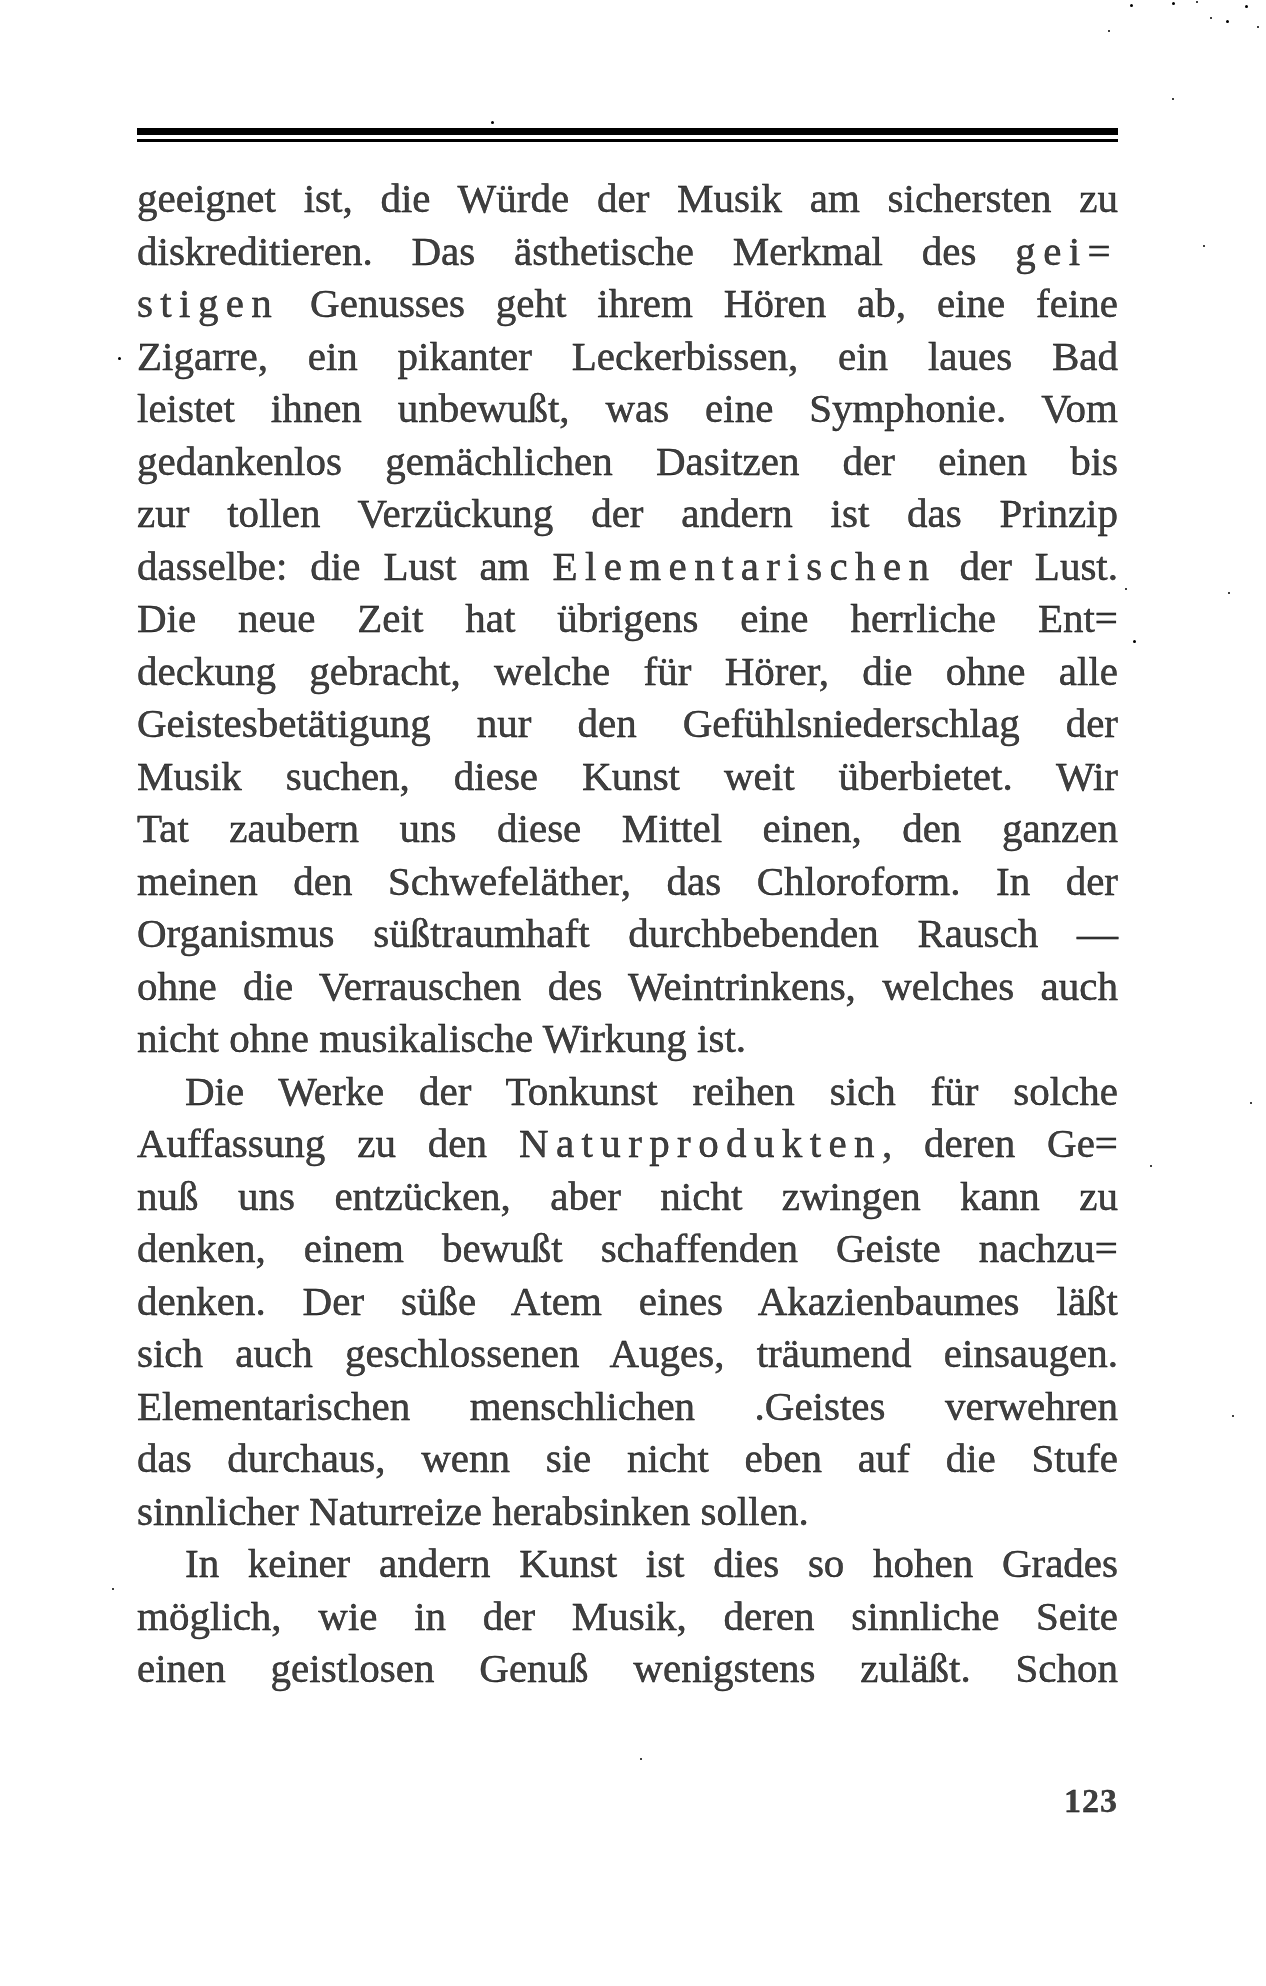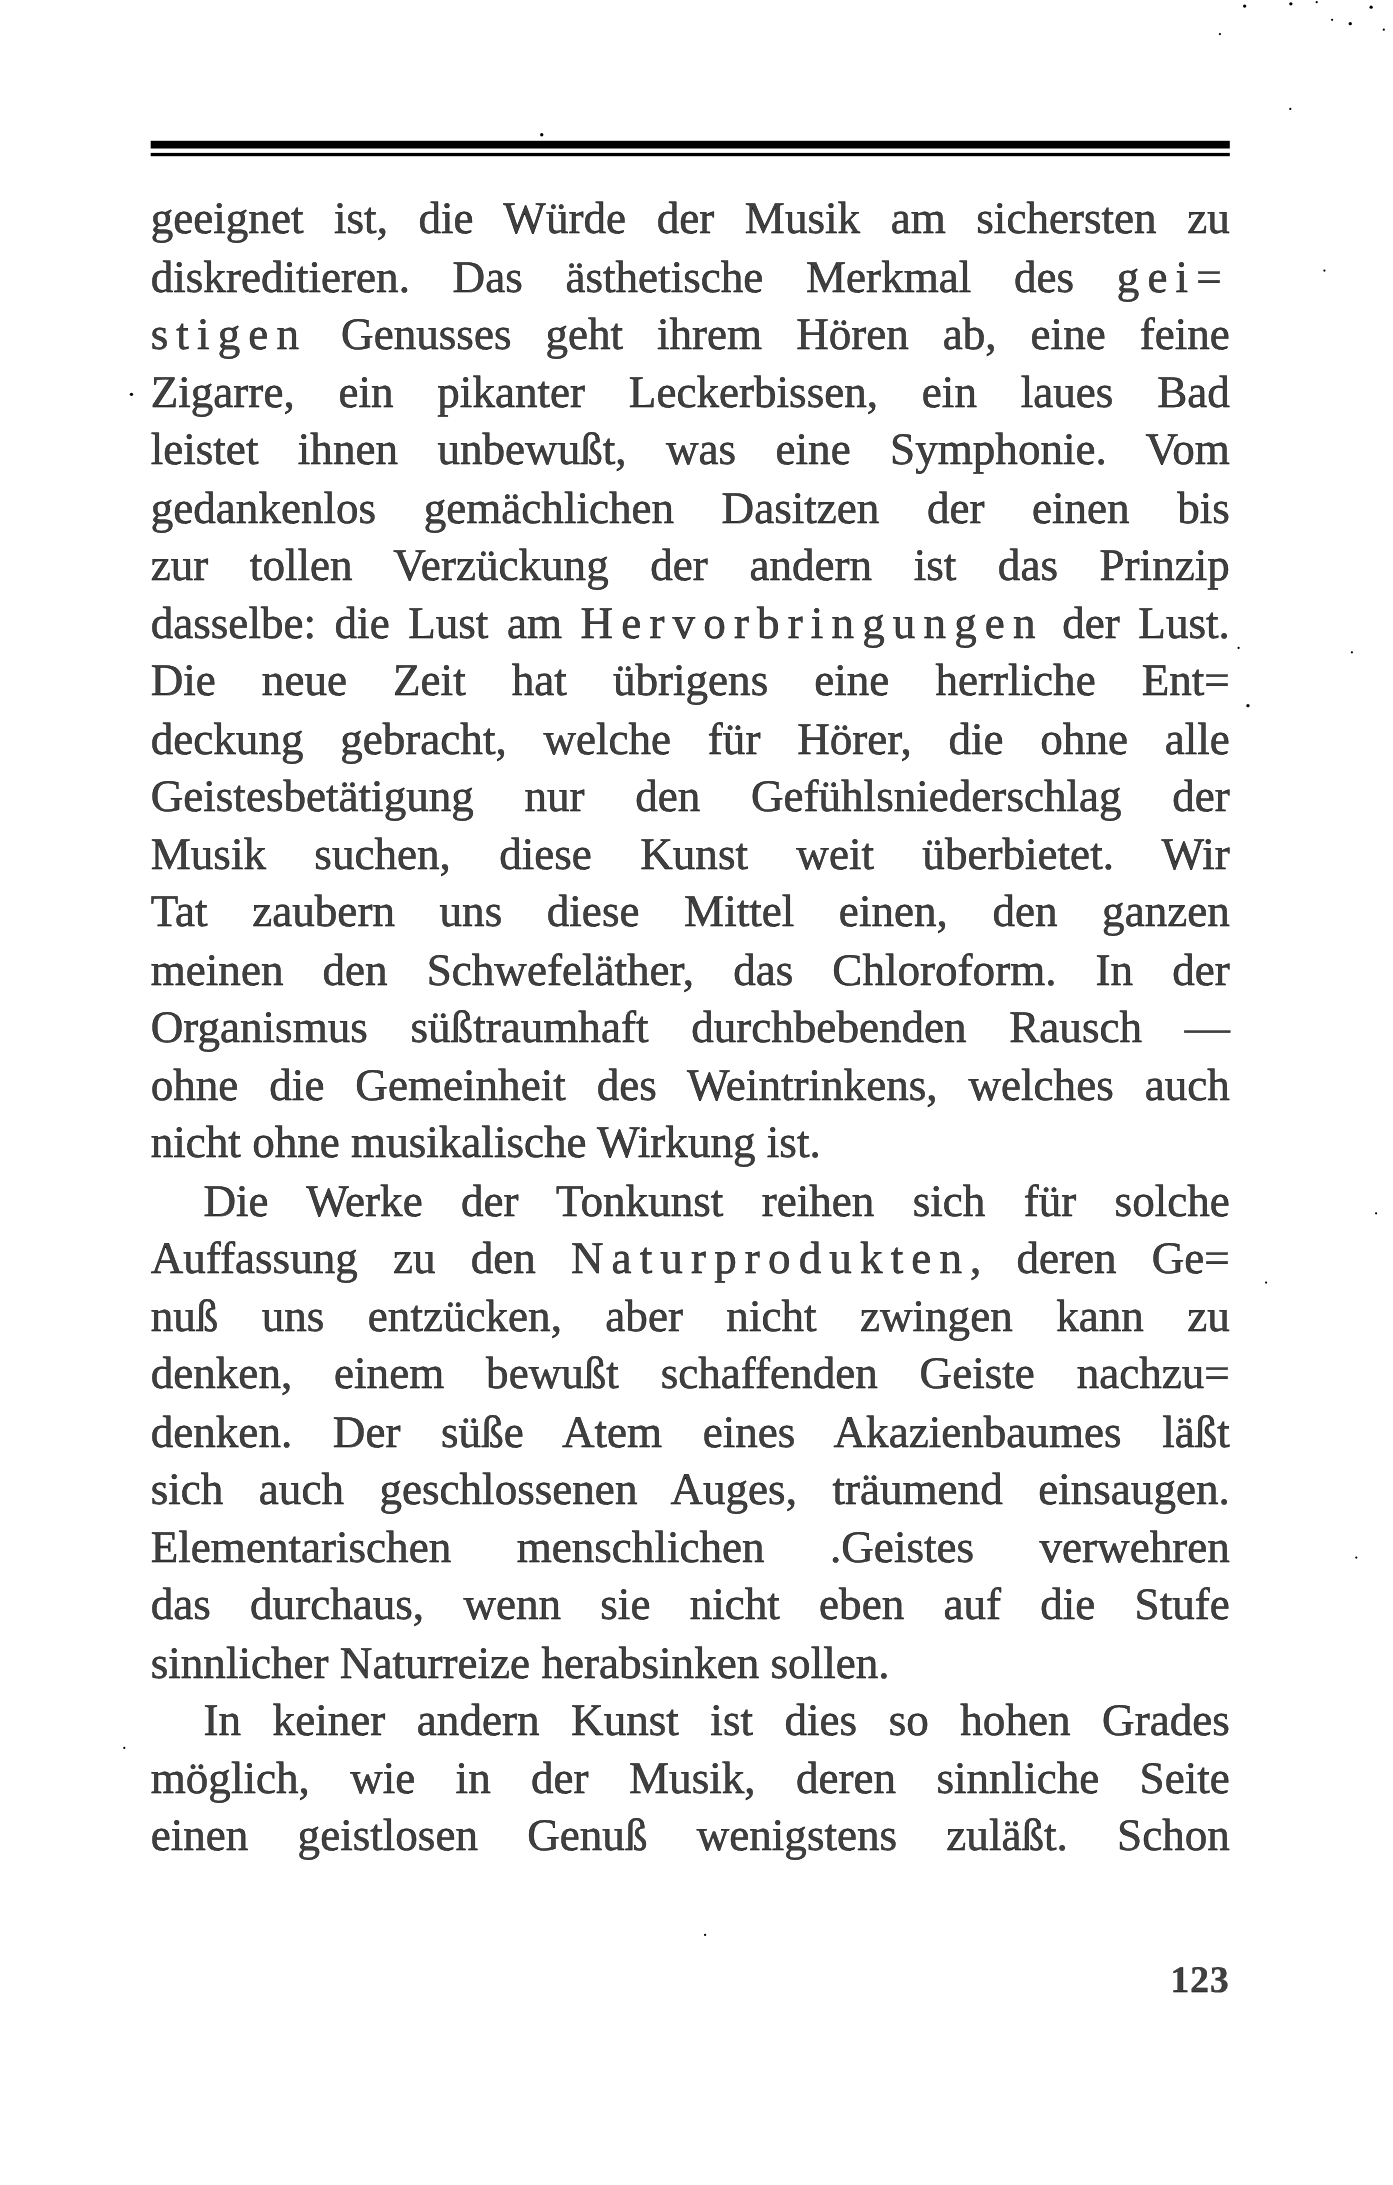--- a/index.html
+++ b/index.html
@@ -80,29 +80,29 @@
 
   <div class="text-block">
       <div>
         <div class="line"><span class="">geeignet ist, die Würde der Musik am sichersten zu</span></div>
         <div class="line"><span class="">diskreditieren. Das ästhetische Merkmal des </span><span class="sp">gei=</span></div>
         <div class="line"><span class="sp">stigen</span><span class=""> Genusses geht ihrem Hören ab, eine feine</span></div>
         <div class="line"><span class="">Zigarre, ein pikanter Leckerbissen, ein laues Bad</span></div>
         <div class="line"><span class="">leistet ihnen unbewußt, was eine Symphonie. Vom</span></div>
         <div class="line"><span class="">gedankenlos gemächlichen Dasitzen der einen bis</span></div>
         <div class="line"><span class="">zur tollen Verzückung der andern ist das Prinzip</span></div>
-        <div class="line"><span class="">dasselbe: die Lust am </span><span class="sp">Hervorbringungen</span><span class=""> der Lust.</span></div>
+        <div class="line"><span class="">dasselbe: die Lust am </span><span class="sp">Elementarischen</span><span class=""> der Lust.</span></div>
         <div class="line"><span class="">Die neue Zeit hat übrigens eine herrliche Ent=</span></div>
         <div class="line"><span class="">deckung gebracht, welche für Hörer, die ohne alle</span></div>
         <div class="line"><span class="">Geistesbetätigung nur den Gefühlsniederschlag der</span></div>
         <div class="line"><span class="">Musik suchen, diese Kunst weit überbietet. Wir</span></div>
         <div class="line"><span class="">Tat zaubern uns diese Mittel einen, den ganzen</span></div>
         <div class="line"><span class="">meinen den Schwefeläther, das Chloroform. In der</span></div>
         <div class="line"><span class="">Organismus süßtraumhaft durchbebenden Rausch —</span></div>
-        <div class="line"><span class="">ohne die Gemeinheit des Weintrinkens, welches auch</span></div>
+        <div class="line"><span class="">ohne die Verrauschen des Weintrinkens, welches auch</span></div>
         <div class="line short"><span class="">nicht ohne musikalische Wirkung ist.</span></div>
       </div>
       <div>
         <div class="line indent"><span class="">Die Werke der Tonkunst reihen sich für solche</span></div>
         <div class="line"><span class="">Auffassung zu den </span><span class="sp">Naturprodukten</span><span class="">, deren Ge=</span></div>
         <div class="line"><span class="">nuß uns entzücken, aber nicht zwingen kann zu</span></div>
         <div class="line"><span class="">denken, einem bewußt schaffenden Geiste nachzu=</span></div>
         <div class="line"><span class="">denken. Der süße Atem eines Akazienbaumes läßt</span></div>
         <div class="line"><span class="">sich auch geschlossenen Auges, träumend einsaugen.</span></div>
         <div class="line"><span class="">Elementarischen menschlichen .Geistes verwehren</span></div>

